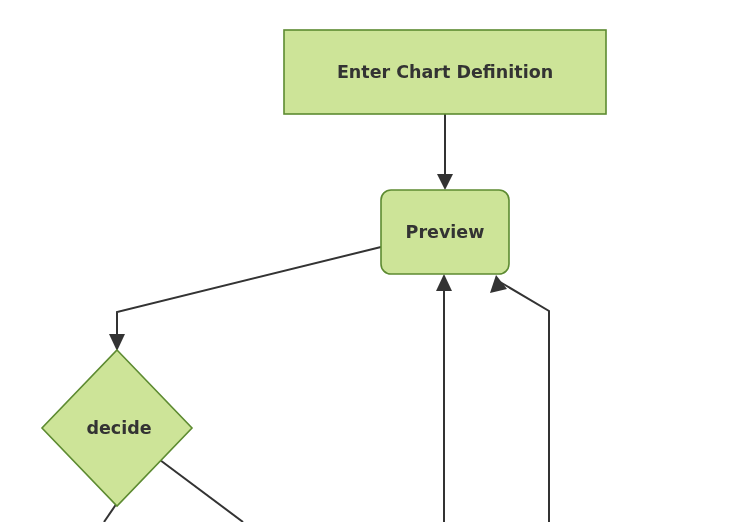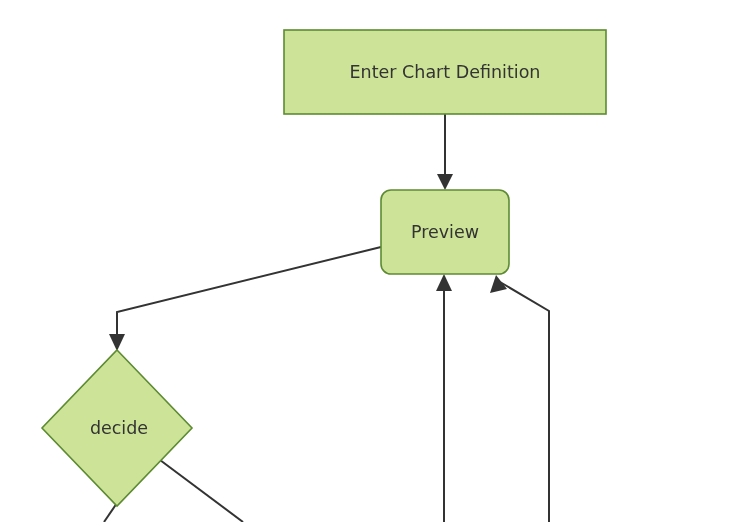--- a/index.html
+++ b/index.html
@@ -9,20 +9,21 @@
   }
   body {
     font-family: "DejaVu Sans", sans-serif;
   }
   #canvas {
     position: relative;
     width: 740px;
     height: 522px;
     background: #ffffff;
     overflow: hidden;
+    font-weight: bold;
   }
   #flow-svg {
     position: absolute;
     top: 0;
     left: 0;
     width: 740px;
     height: 522px;
   }
   .node-shape {
     fill: #cde498;

